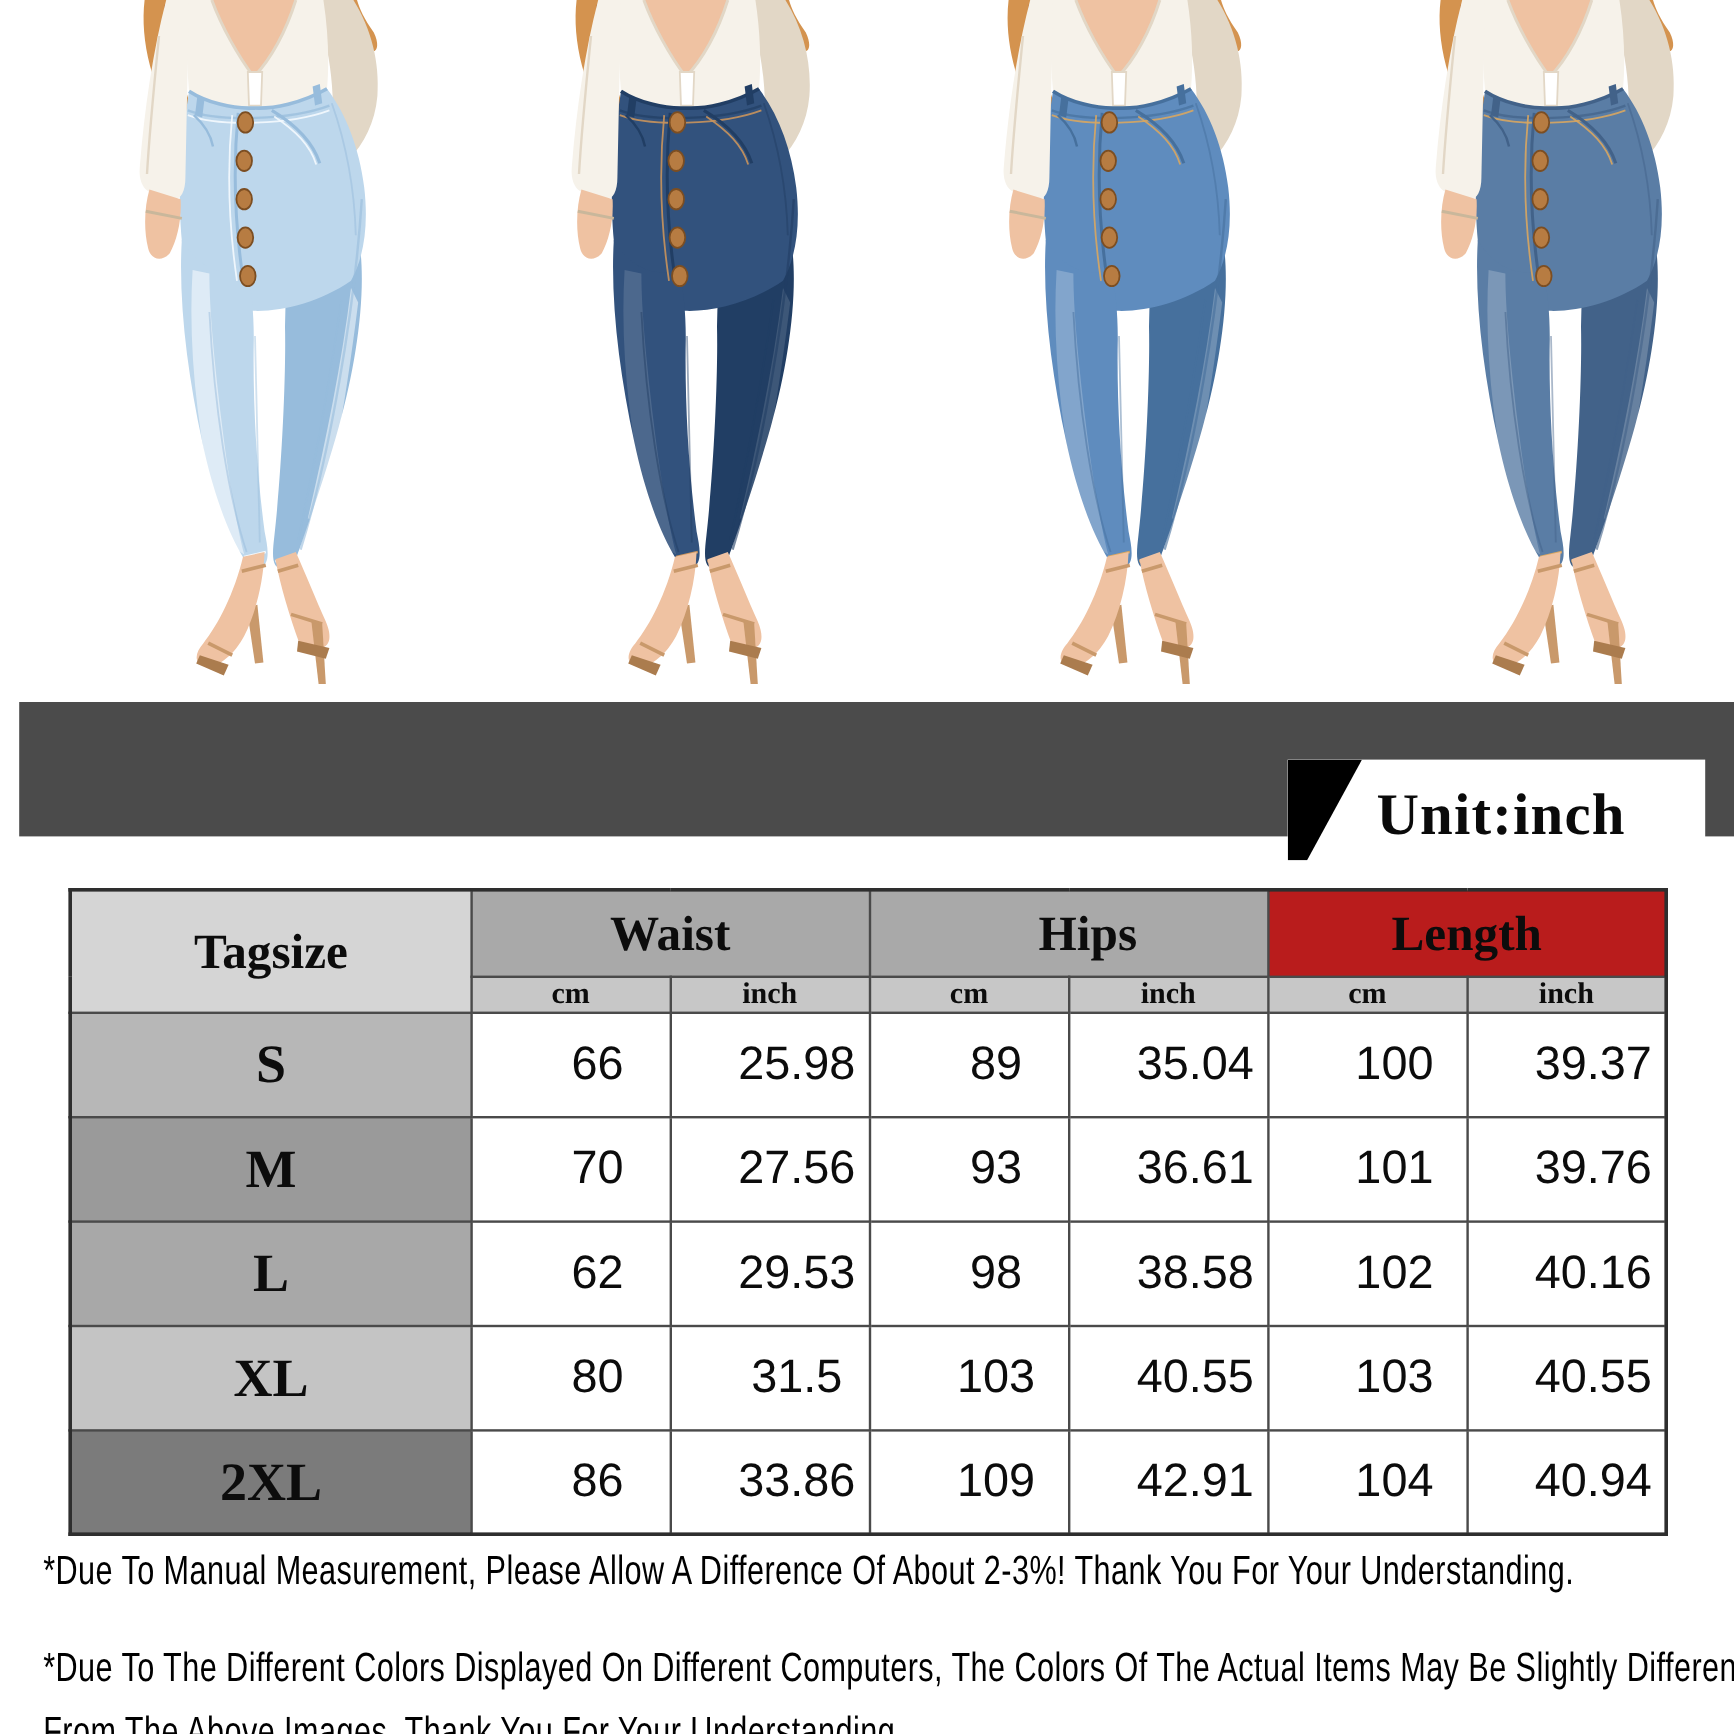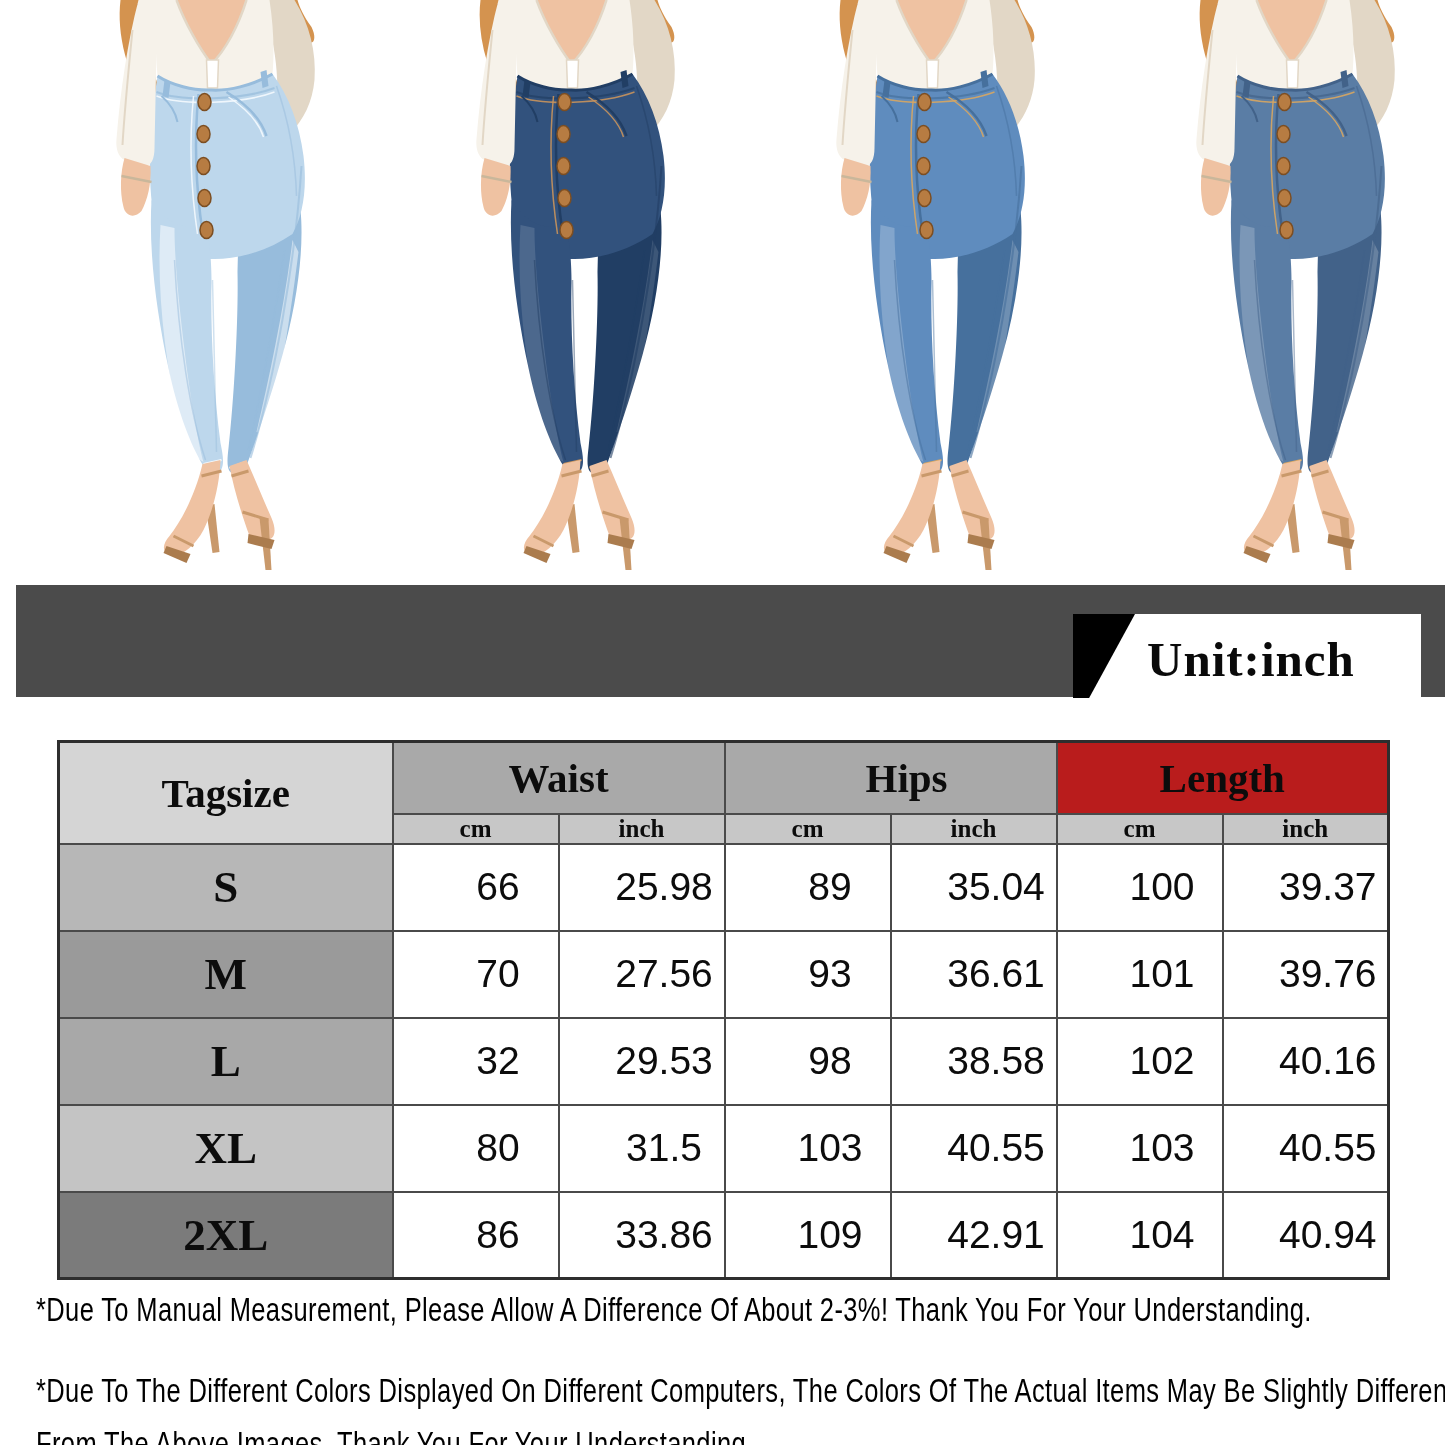--- a/index.html
+++ b/index.html
@@ -15,21 +15,21 @@
   .panel svg { display:block; }
 
   
   .banner { position:absolute; top:585px; left:16px; right:0; height:112px; }
   .banner-title {
     position:absolute; left:0; top:0; width:1255px; height:112px;
     text-align:center; line-height:114px;
     font-family:"Liberation Serif", serif; font-size:62px; color:#ffffff;
     letter-spacing:5px; font-weight:400;
   }
-  .unit-box { position:absolute; left:1057px; top:29px; width:348px; height:94px; background:#ffffff; }
+  .unit-box { position:absolute; left:1057px; top:48px; width:348px; height:94px; background:#ffffff; }
   .unit-flag { position:absolute; left:0; top:0; width:62px; height:84px;
     clip-path:polygon(0 0, 100% 0, 26% 100%, 0 100%); }
   .unit-label {
     display:inline-block; margin-left:74px; line-height:92px;
     font-family:"Liberation Serif", serif; font-weight:700; font-size:49px; color:#0a0a0a;
     letter-spacing:1px;
   }
 
   
   table.size-table {
@@ -360,21 +360,21 @@
     <td class="tag" style="background: rgb(154, 154, 154);">M</td>
     <td class="val">70</td>
     <td class="val">27.56</td>
     <td class="val">93</td>
     <td class="val">36.61</td>
     <td class="val">101</td>
     <td class="val">39.76</td>
   </tr>
   <tr>
     <td class="tag" style="background: rgb(168, 168, 168);">L</td>
-    <td class="val">32</td>
+    <td class="val">62</td>
     <td class="val">29.53</td>
     <td class="val">98</td>
     <td class="val">38.58</td>
     <td class="val">102</td>
     <td class="val">40.16</td>
   </tr>
   <tr>
     <td class="tag" style="background: rgb(196, 196, 196);">XL</td>
     <td class="val">80</td>
     <td class="val">31.5</td>

